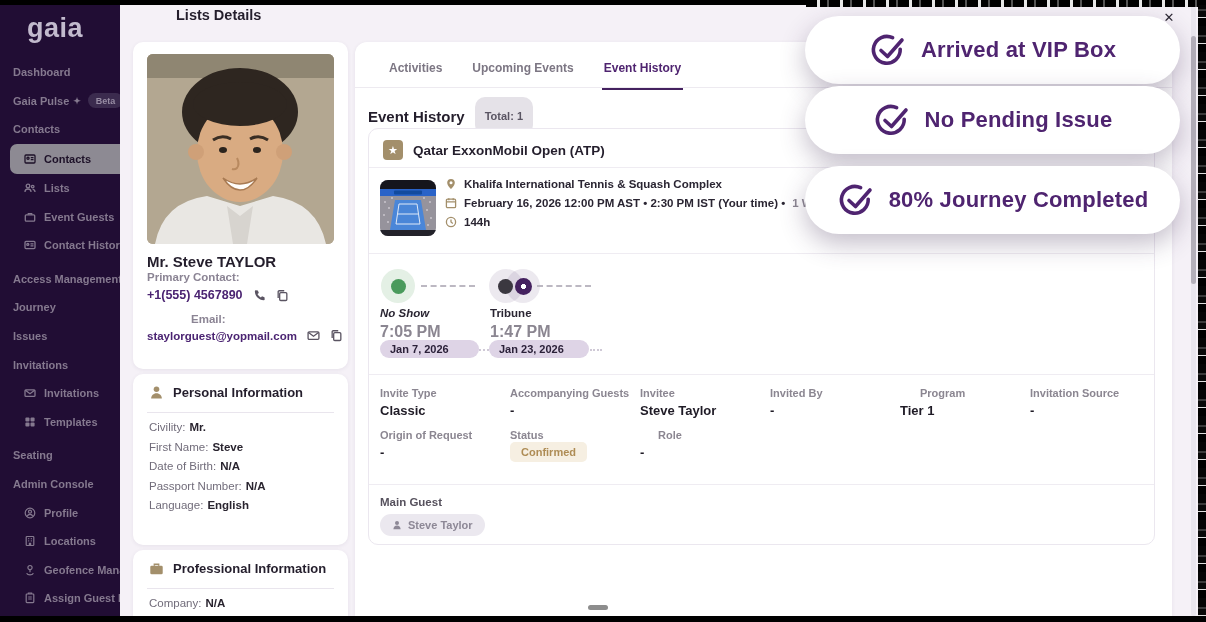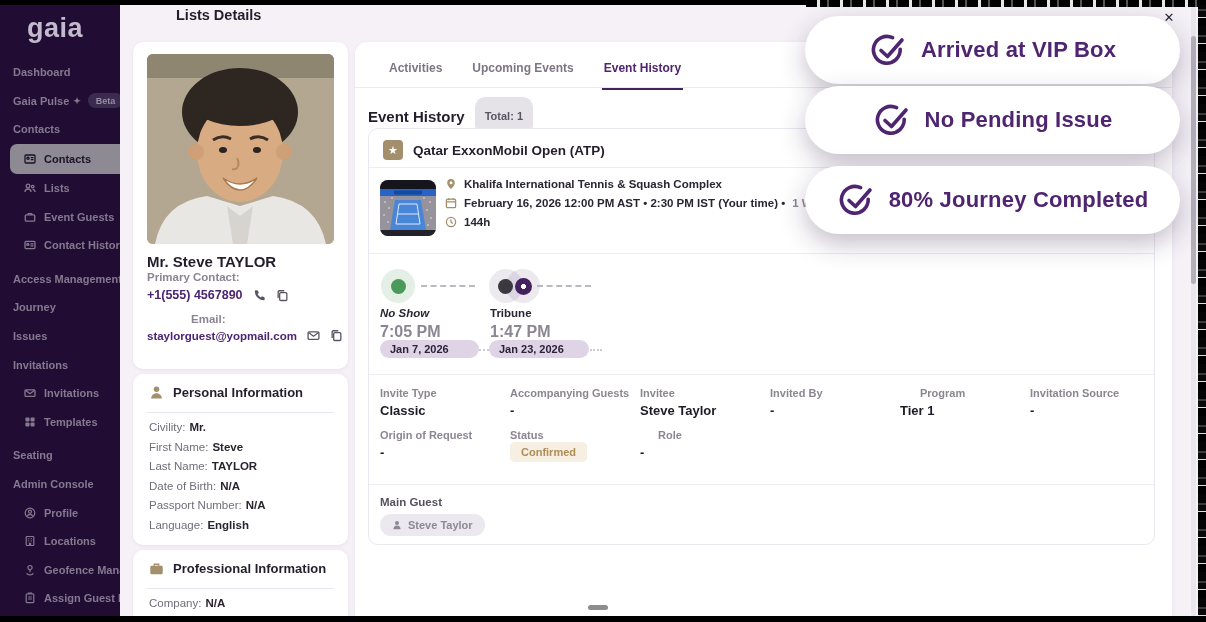--- a/index.html
+++ b/index.html
@@ -313,21 +313,20 @@
             <circle cx="7" cy="4" r="2.6"></circle>
             <path d="M2 12.6c0-2.8 2.2-5 5-5s5 2.2 5 5z"></path>
           </svg>
         </span>
       <span class="info-title">Personal Information</span>
     </div>
     <div class="info-divider"></div>
     <div class="info-fields">
       <div class="row"><span>Civility:</span><b>Mr.</b></div>
       <div class="row"><span>First Name:</span><b>Steve</b></div>
-      <div class="row"><span>Last Name:</span><b>TAYLOR</b></div>
       <div class="row"><span>Date of Birth:</span><b>N/A</b></div>
       <div class="row"><span>Passport Number:</span><b>N/A</b></div>
       <div class="row"><span>Language:</span><b>English</b></div>
     </div>
   </div>
 
   <div class="card info-card3">
     <div class="info-head">
       <span class="icon">
           <svg viewBox="0 0 14 14" fill="currentColor">

